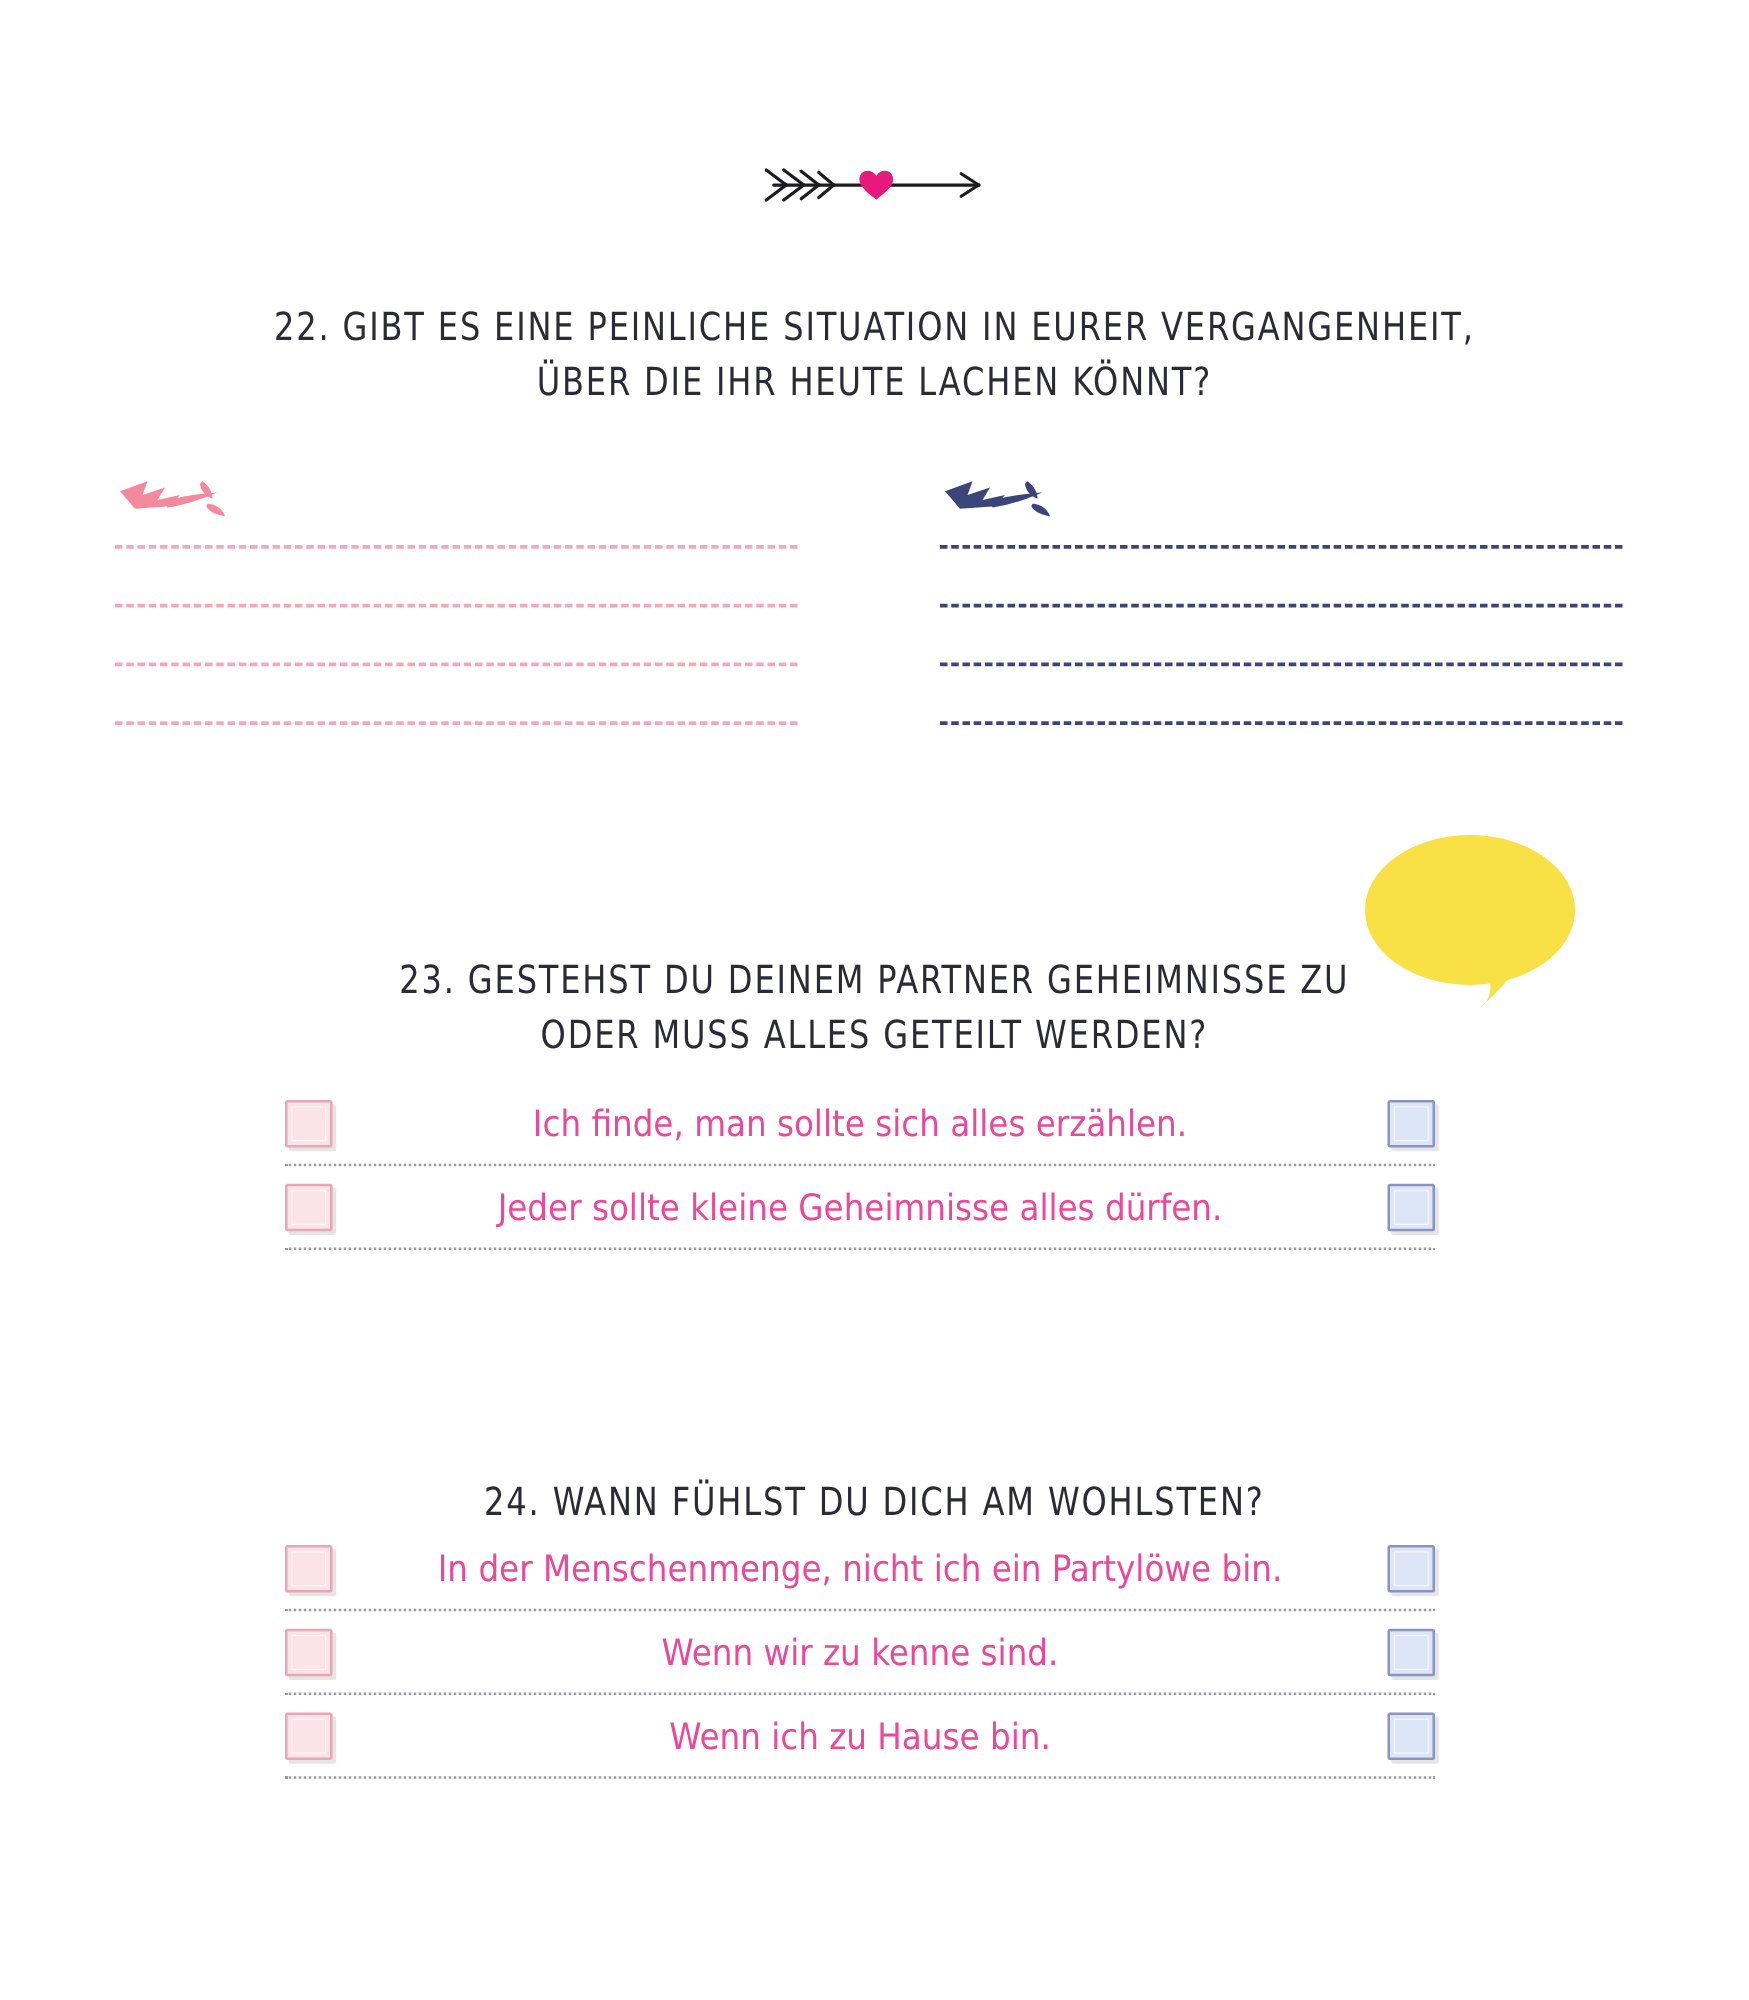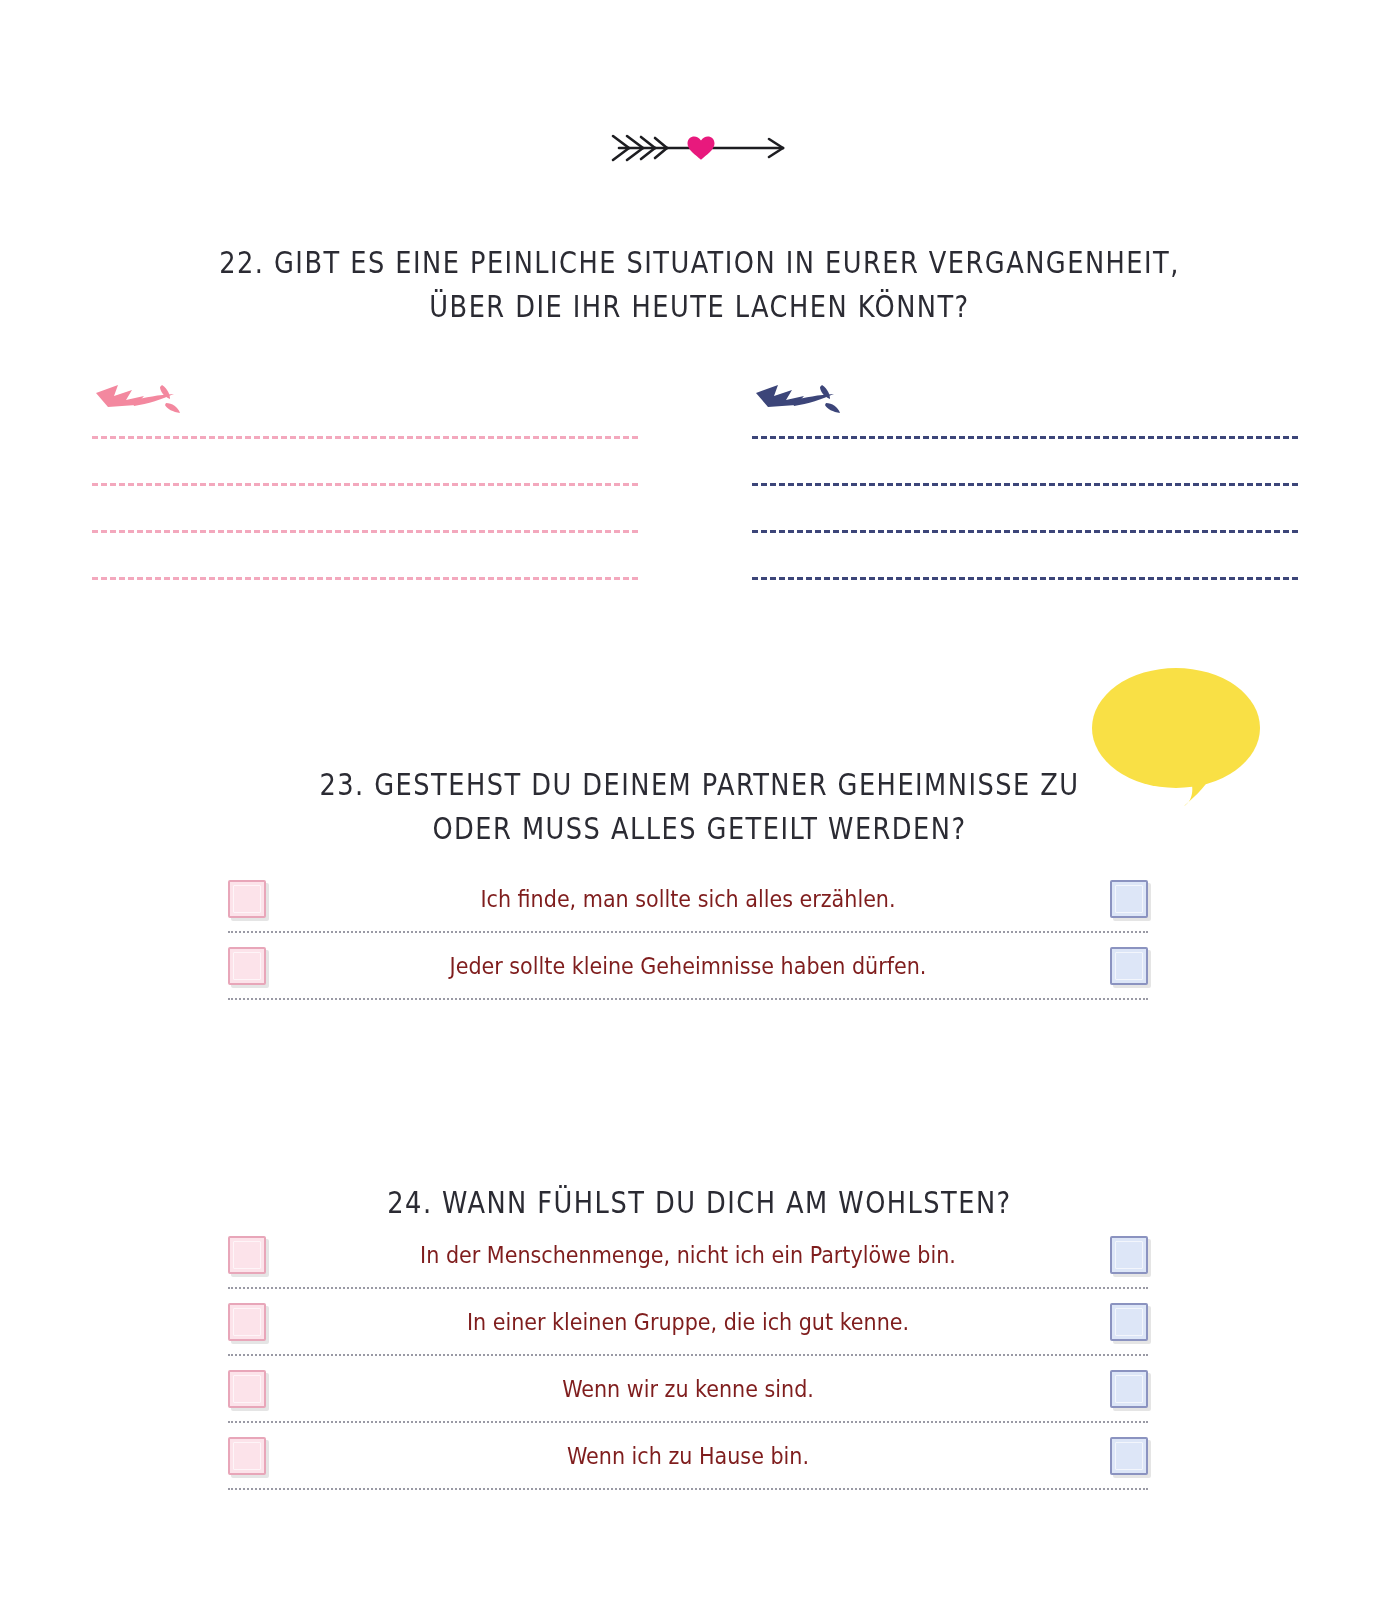--- a/index.html
+++ b/index.html
@@ -98,22 +98,22 @@
   .opt-row {
     position: relative;
     height: 65px;
     display: flex;
     align-items: center;
     justify-content: center;
     border-bottom: 2px dotted #9a9aa5;
   }
   .opt-label {
     font-family: "DejaVu Sans Condensed", "Liberation Sans", sans-serif;
-    font-size: 23px;
-    color: #7f1d1d;
+    font-size: 29px;
+    color: #ec4899;
     white-space: nowrap;
   }
   .checkbox {
     position: absolute;
     width: 34px;
     height: 34px;
     border: 2px solid #8b93c0;
     background: #dde3f5;
     box-shadow: 3px 3px 0 rgba(0,0,0,0.10);
     border-radius: 2px;
@@ -214,21 +214,21 @@
       </span>
     <span class="opt-label">Ich finde, man sollte sich alles erzählen.</span>
     <span class="checkbox blue">
         <span class="inner"></span>
       </span>
   </div>
   <div class="opt-row">
     <span class="checkbox pink">
         <span class="inner"></span>
       </span>
-    <span class="opt-label">Jeder sollte kleine Geheimnisse haben dürfen.</span>
+    <span class="opt-label">Jeder sollte kleine Geheimnisse alles dürfen.</span>
     <span class="checkbox blue">
         <span class="inner"></span>
       </span>
   </div>
 </div>
 
 <div class="question" id="q24">
   <div>24. WANN FÜHLST DU DICH AM WOHLSTEN?</div>
 </div>
 
@@ -239,29 +239,20 @@
       </span>
     <span class="opt-label">In der Menschenmenge, nicht ich ein Partylöwe bin.</span>
     <span class="checkbox blue">
         <span class="inner"></span>
       </span>
   </div>
   <div class="opt-row">
     <span class="checkbox pink">
         <span class="inner"></span>
       </span>
-    <span class="opt-label">In einer kleinen Gruppe, die ich gut kenne.</span>
-    <span class="checkbox blue">
-        <span class="inner"></span>
-      </span>
-  </div>
-  <div class="opt-row">
-    <span class="checkbox pink">
-        <span class="inner"></span>
-      </span>
     <span class="opt-label">Wenn wir zu kenne sind.</span>
     <span class="checkbox blue">
         <span class="inner"></span>
       </span>
   </div>
   <div class="opt-row">
     <span class="checkbox pink">
         <span class="inner"></span>
       </span>
     <span class="opt-label">Wenn ich zu Hause bin.</span>

